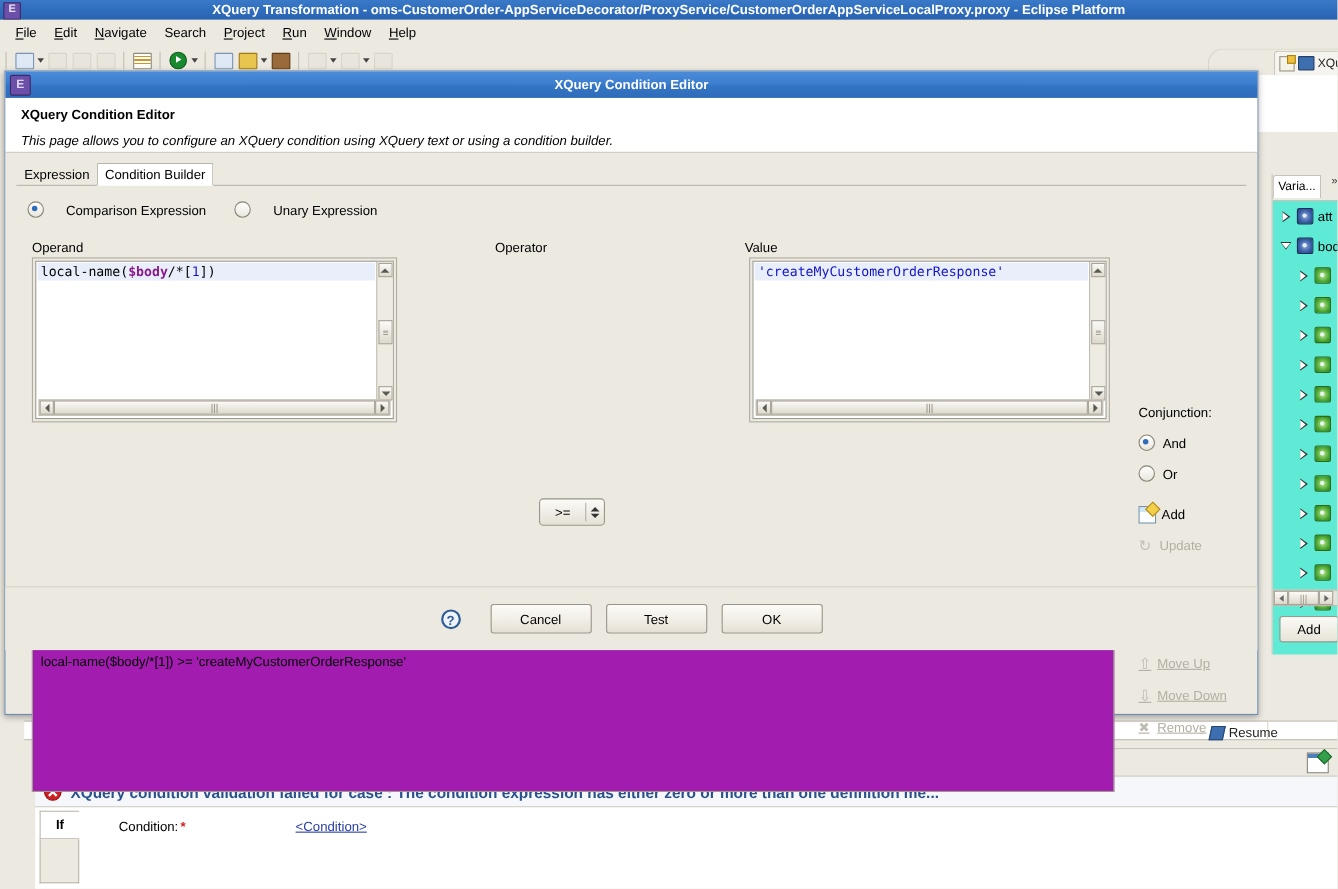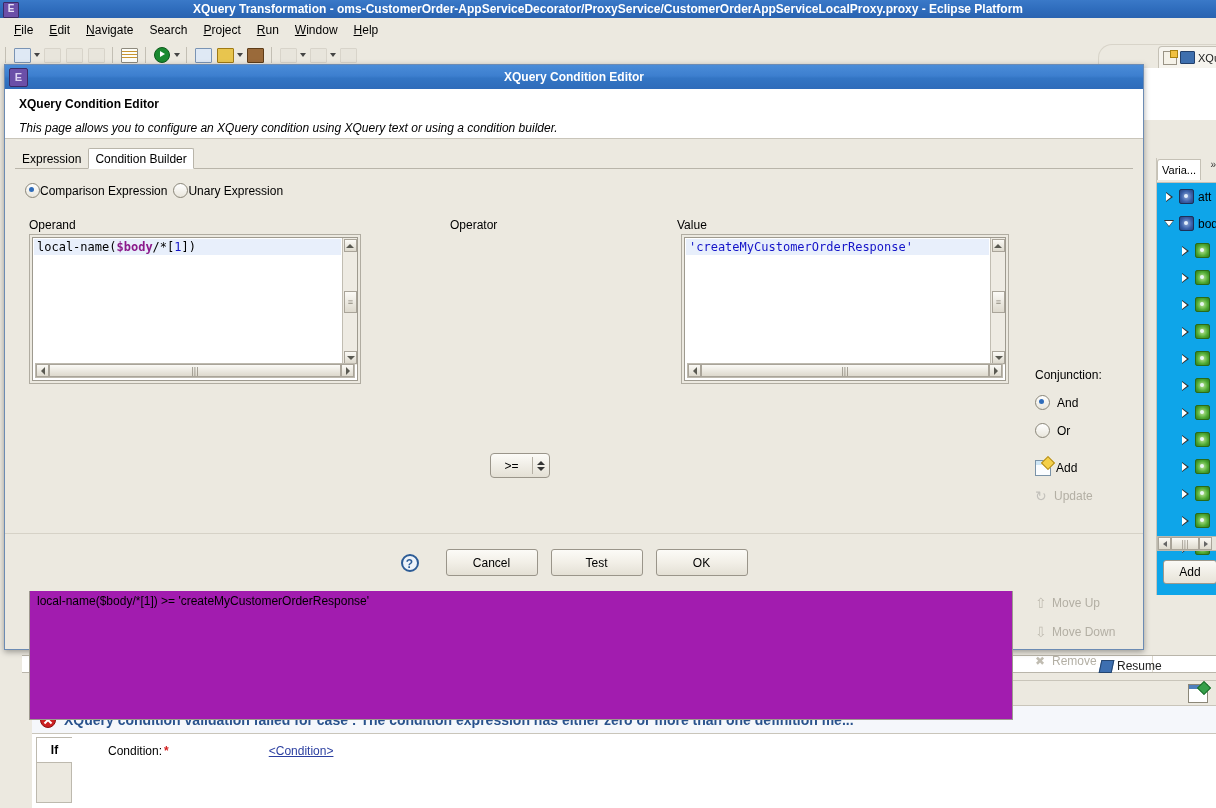--- a/index.html
+++ b/index.html
@@ -103,21 +103,21 @@
   .vars-tab {
     height:20px; padding:0 4px; background:#fff; border:1px solid #c5c1b6; border-bottom:none;
     font-size:11px; display:flex; align-items:center; color:#000; white-space:nowrap;
     border-top-left-radius:3px;
   }
   .vars-chev {
     position:absolute; right:0; top:1px; font-size:10px; color:#333;
   }
   .vars-tree {
     position:absolute; left:0; top:24px; width:60px; height:506px;
-    background:#0ea5e9; border-top:1px solid #c5c1b6;
+    background:#5eead4; border-top:1px solid #c5c1b6;
     overflow:hidden;
   }
   .tree-row { height:27px; display:flex; align-items:center; white-space:nowrap; font-size:12px;}
   .tw { width:12px; display:flex; align-items:center; justify-content:center; flex:0 0 auto;}
   .tw.collapsed { position:relative; }
   .tw.collapsed::before{ content:""; position:absolute; width:0;height:0;
     border-top:5px solid transparent;border-bottom:5px solid transparent;border-left:7px solid #333;}
   .tw.collapsed::after{ content:""; position:absolute; margin-left:-1px; width:0;height:0;
     border-top:4px solid transparent;border-bottom:4px solid transparent;border-left:5px solid #fff;}
   .tw.expanded { position:relative; }
@@ -257,21 +257,21 @@
     position:absolute; left:10px; top:29px; width:1118px; height:1px; background:#b9b5aa;
   }
   .tab {
     height:21px; padding:0 6px; font-size:12px; display:flex; align-items:center;
     border:1px solid #b9b5aa; background:#e4e0d6; box-sizing:border-box;
     border-top-left-radius:2px; border-top-right-radius:2px;
   }
   .tab.unsel { border-color:transparent; background:transparent; }
   .tab.sel { background:#fff; border-bottom-color:#fff; position:relative; z-index:2; }
 
-  .radio-row { position:absolute; left:20px; top:44px; display:flex; align-items:center; gap:0; }
+  .radio-row { position:absolute; left:20px; top:44px; display:flex; align-items:center; gap:20px; }
   .rb { width:13px;height:13px;border-radius:50%;border:1px solid #8a8679;
         background:linear-gradient(to bottom,#fff,#e9e6dc); display:inline-block; position:relative; flex:0 0 auto;}
   .rb.on::after{content:"";position:absolute;left:3px;top:3px;width:5px;height:5px;border-radius:50%;
         background:#2f6cba;}
   .rlbl { font-size:12px; }
 
   .col-label { position:absolute; font-size:12px; text-align:left; }
 
   .textbox-outer {
     position:absolute; border:1px solid #b0aca1; background:#ece9e0;
@@ -349,21 +349,21 @@
   .x-ico::before{content:"\2716"; font-size:12px; color:#c0bcb1; line-height:14px;}
 
   .cond-expr-label { position:absolute; left:20px; top:424px; font-size:12px; }
   .cond-expr-box {
     position:absolute; left:24px; top:447px; width:984px; height:134px;
     background:#a21caf; border:1px solid #9e9a8f; box-sizing:border-box;
     padding:7px 0 0 7px; font-size:12px; color:#000;
   }
 
   .right-actions { position:absolute; left:1030px; top:457px; width:100px; }
-  .right-actions .action-link { margin-bottom:15px; }
+  .right-actions .action-link { margin-bottom:15px;text-decoration:underline; }
 
   .dlg-footer {
     position:absolute; left:0; bottom:0; width:100%; height:58px;
     border-top:1px solid #d6d2c7; background:#ece9e0;
     display:flex; align-items:center; justify-content:center; gap:13px;
     box-sizing:border-box;
   }
   .help-ico {
     width:18px;height:18px;border-radius:50%;border:2px solid #2d5c96;
     color:#2d5c96; font-size:12px; font-weight:bold; text-align:center; line-height:16px;

